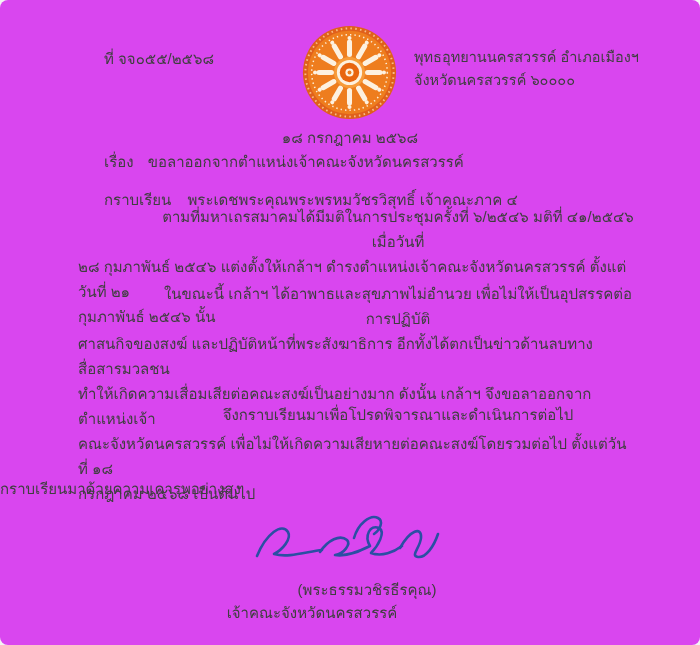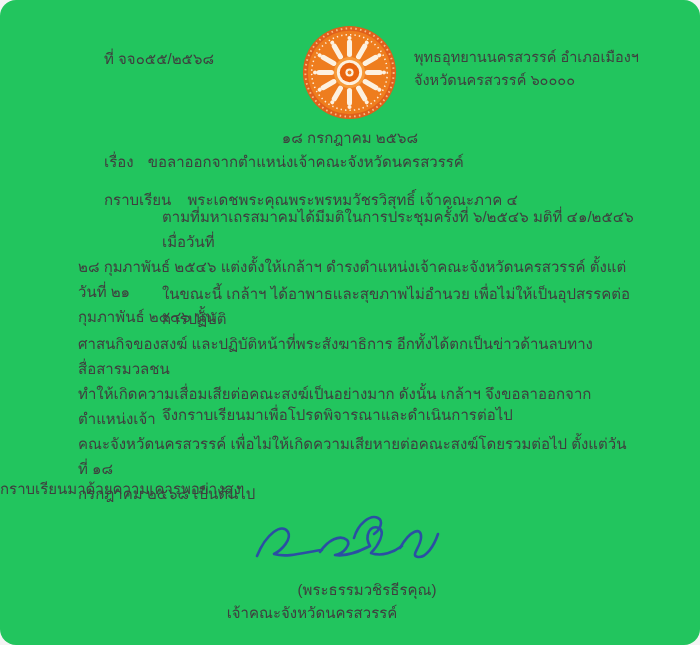--- a/index.html
+++ b/index.html
@@ -6,36 +6,36 @@
   body{
     width:700px;height:645px;
     background:#f4f4f4;
     font-family:"Liberation Sans","DejaVu Sans",sans-serif;
     color:#3f3f3f;
     position:relative;
     overflow:hidden;
   }
   .sheet{
     position:absolute;left:0;top:0;width:700px;height:645px;
-    background:#22c55e;border-radius:16px;
+    background:#d946ef;border-radius:8px;
   }
   .abs{position:absolute;}
   .doc-number{left:104px;top:47px;font-size:15px;}
   .emblem{left:301px;top:24px;width:97px;height:97px;}
   .office-block{left:414px;top:46px;width:230px;font-size:14.5px;line-height:23px;}
   .date-line{left:0;top:126px;width:700px;text-align:center;font-size:15px;}
   .subject-line{left:104px;top:150px;font-size:15px;}
   .subject-line .lbl{margin-right:10px;}
   .salutation-line{left:104px;top:188px;font-size:15px;}
   .salutation-line .lbl{margin-right:12px;}
   .body-block{left:78px;width:556px;font-size:15px;line-height:25px;}
   .para1{top:204px;}
   .para2{top:281px;}
   .closing{top:402px;}
-  .indent{padding-left:84px;}
+  .indent{padding-left:84px;text-align:center;}
   .respect-line{left:0;top:477px;width:700px;font-size:15px;}
   .signature-wrap{left:250px;top:508px;width:210px;height:66px;}
   .signer-name{left:0;top:578px;width:700px;text-align:center;font-size:15px;padding-left:17px;}
   .signer-title{left:0;top:601px;width:624px;text-align:center;font-size:15px;}
 </style>
 </head>
 <body>
 
 <div class="sheet">
 

